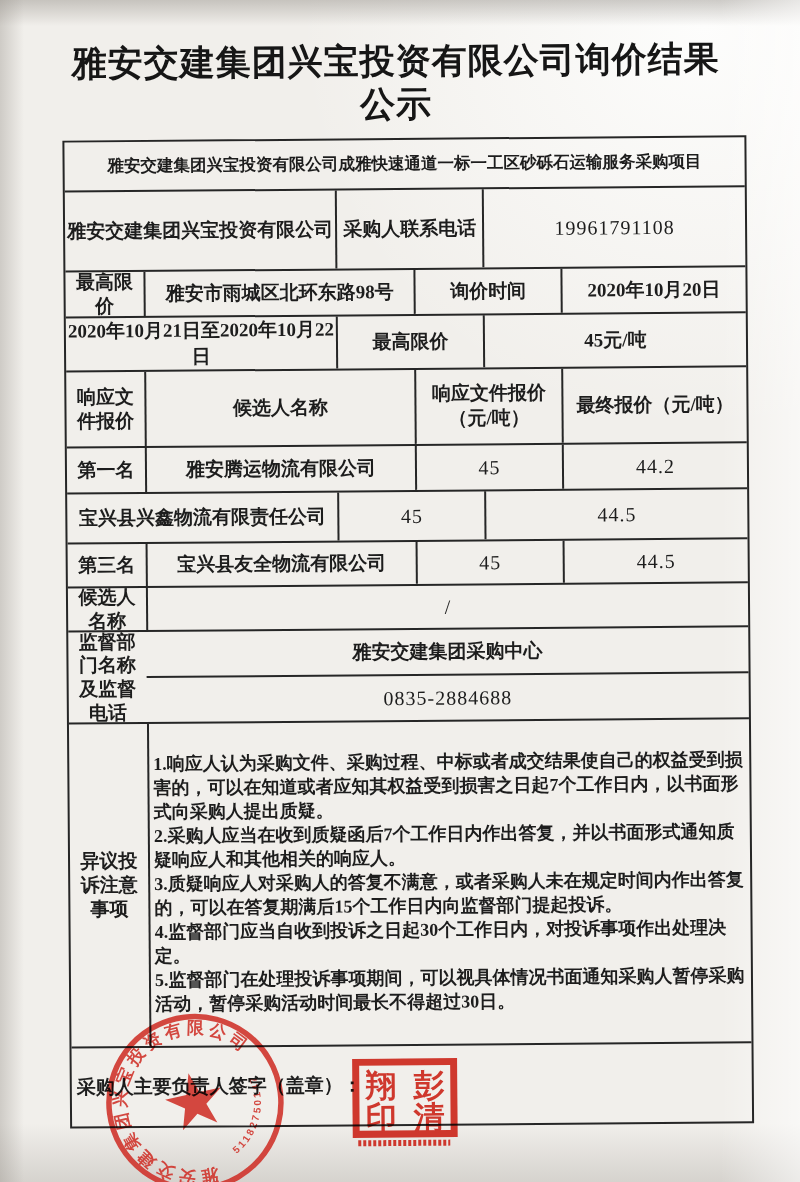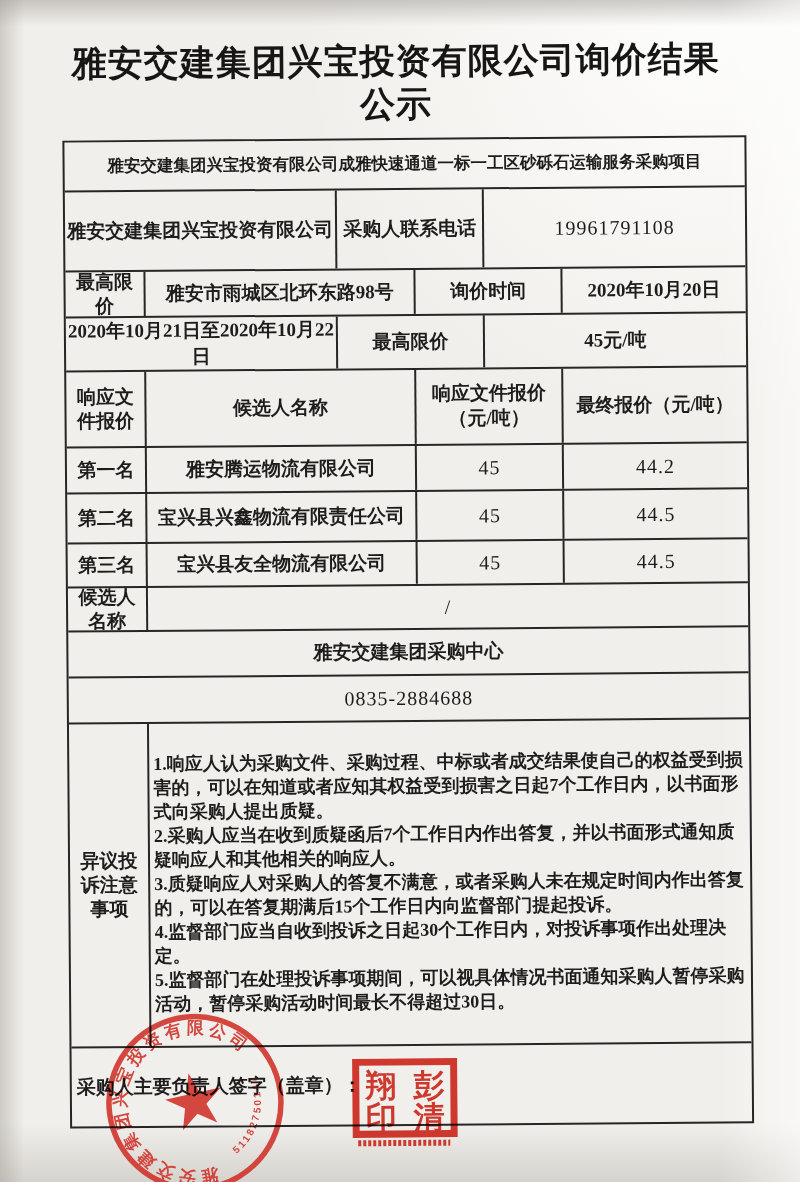--- a/index.html
+++ b/index.html
@@ -116,39 +116,39 @@
       </div>
 
       <div class="row r6">
         <div class="c lab">第一名</div>
         <div class="c c2">雅安腾运物流有限公司</div>
         <div class="c c3 num">45</div>
         <div class="c c4 num">44.2</div>
       </div>
 
       <div class="row r7">
-        <div class="c lab">第二名</div>
         <div class="c c2">宝兴县兴鑫物流有限责任公司</div>
         <div class="c c3 num">45</div>
         <div class="c c4 num">44.5</div>
       </div>
 
       <div class="row r8">
         <div class="c lab">第三名</div>
         <div class="c c2">宝兴县友全物流有限公司</div>
         <div class="c c3 num">45</div>
         <div class="c c4 num">44.5</div>
       </div>
 
       <div class="row r9">
         <div class="c lab">候选人名称</div>
         <div class="c full num">/</div>
       </div>
 
       <div class="row r10">
+        <div class="c lab">监督部门名称及监督电话</div>
         <div class="stack">
           <div class="s">雅安交建集团采购中心</div>
           <div class="s num">0835-2884688</div>
         </div>
       </div>
 
       <div class="row r11">
         <div class="c lab">异议投诉注意事项</div>
         <div class="c notice">
           <p>1.响应人认为采购文件、采购过程、中标或者成交结果使自己的权益受到损害的，可以在知道或者应知其权益受到损害之日起7个工作日内，以书面形式向采购人提出质疑。</p>

